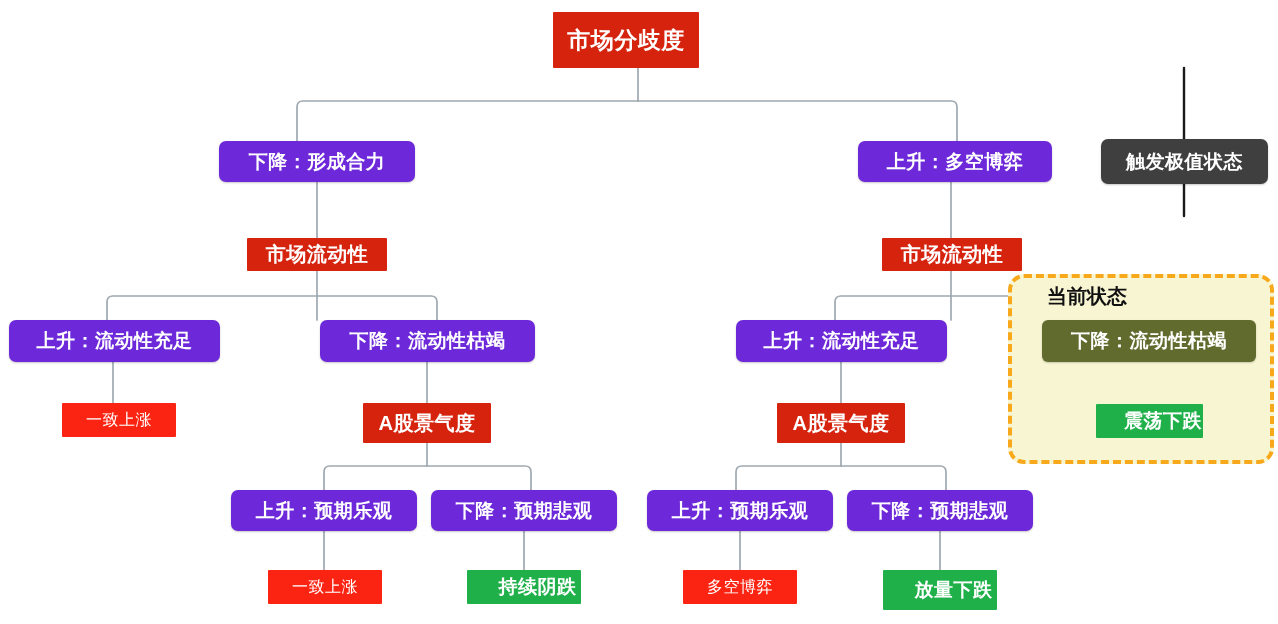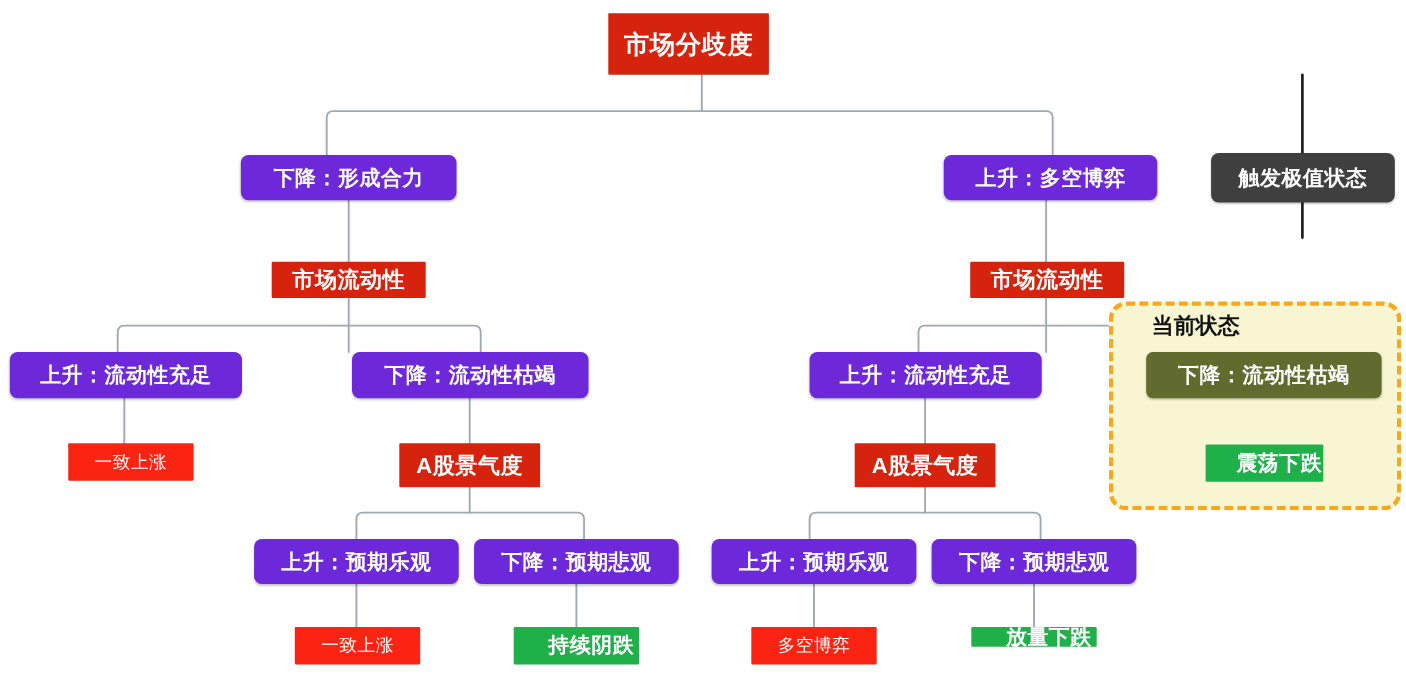--- a/index.html
+++ b/index.html
@@ -196,21 +196,21 @@
   <div class="node n-slate" style="left:736px; top:320px; width:211px; height:42px;">上升：流动性充足</div>
 
   <div class="node n-red" style="left:777px; top:403px; width:128px; height:40px;">A股景气度</div>
 
   <div class="node n-slate" style="left:647px; top:490px; width:186px; height:41px;">上升：预期乐观</div>
 
   <div class="node n-brightred" style="left:683px; top:570px; width:114px; height:34px;">多空博弈</div>
 
   <div class="node n-slate" style="left:847px; top:490px; width:186px; height:41px;">下降：预期悲观</div>
 
-  <div class="node n-green" style="left:883px; top:570px; width:114px; height:18px;">放量下跌</div>
+  <div class="node n-green" style="left:883px; top:570px; width:114px; height:40px;">放量下跌</div>
 
   <div class="node n-olive" style="left:1042px; top:320px; width:214px; height:42px;">下降：流动性枯竭</div>
 
   <div class="node n-green" style="left:1096px; top:404px; width:107px; height:34px;">震荡下跌</div>
 
 
   <div class="node n-grey" style="left:1101px; top:139px; width:167px; height:45px;text-align:center;">触发极值状态</div>
 
 
 </div>

